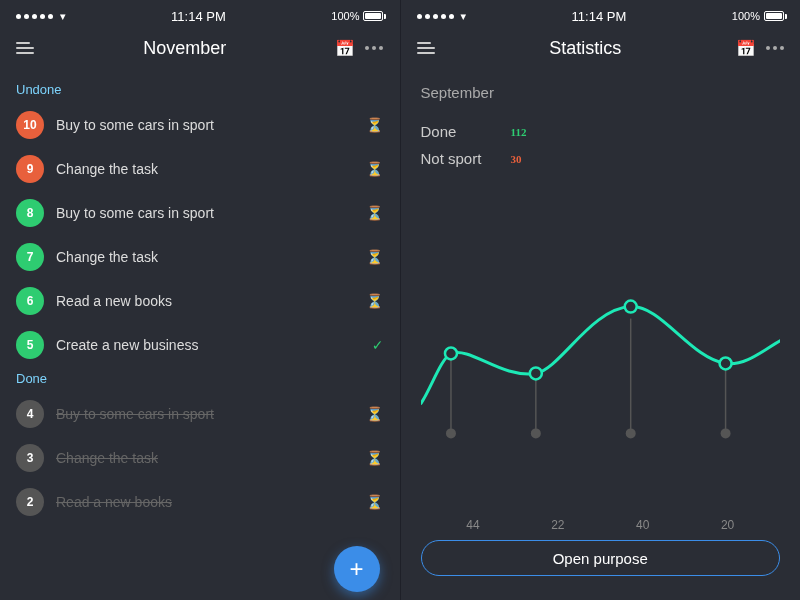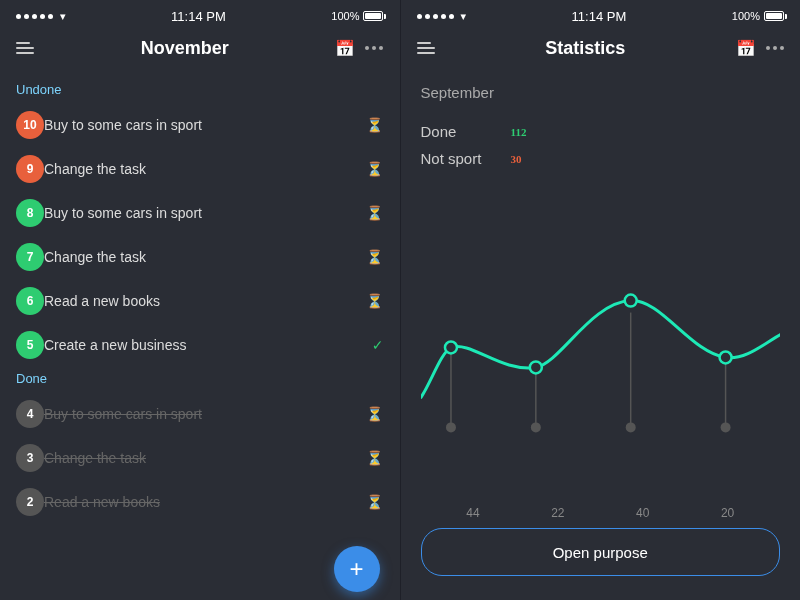--- a/index.html
+++ b/index.html
@@ -88,21 +88,21 @@
     .nav-bar {
       display: flex;
       align-items: center;
       justify-content: space-between;
       padding: 6px 16px 10px;
       height: 44px;
     }
     .nav-title {
       color: #fff;
       font-size: 18px;
-      font-weight: 700;
+      font-weight: 400;
     }
     .nav-icons {
       display: flex;
       align-items: center;
       gap: 10px;
     }
     .hamburger {
       display: flex;
       flex-direction: column;
       gap: 3px;
@@ -138,20 +138,21 @@
     .section-label {
       color: #7dd3fc;
       font-size: 13px;
       padding: 4px 16px 6px;
     }
 
     .task-item {
       display: flex;
       align-items: center;
       padding: 8px 16px;
+      gap: 12px;
     }
     .task-badge {
       width: 28px; height: 28px;
       border-radius: 50%;
       display: flex;
       align-items: center;
       justify-content: center;
       font-size: 12px;
       font-weight: 700;
       color: #fff;
@@ -259,21 +260,21 @@
     }
     .chart-label {
       color: #888;
       font-size: 12px;
       text-align: left;
     }
 
     
     .open-purpose-btn {
       margin: 8px 0 12px;
-      height: 48px;
+      height: 36px;
       border: 1.5px solid #3b8de8;
       border-radius: 21px;
       background: transparent;
       color: #fff;
       font-size: 15px;
       font-weight: 500;
       cursor: pointer;
       display: flex;
       align-items: center;
       justify-content: center;

